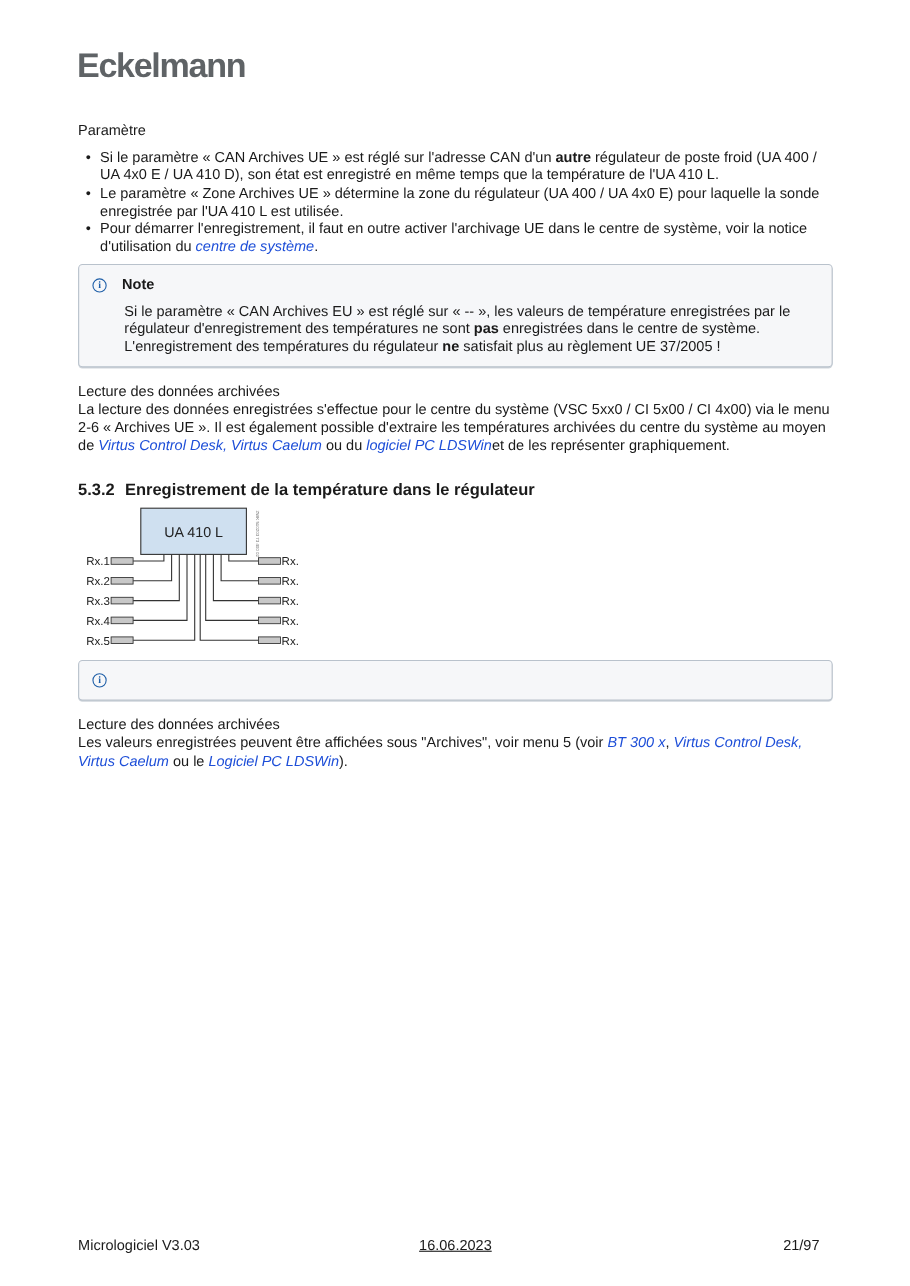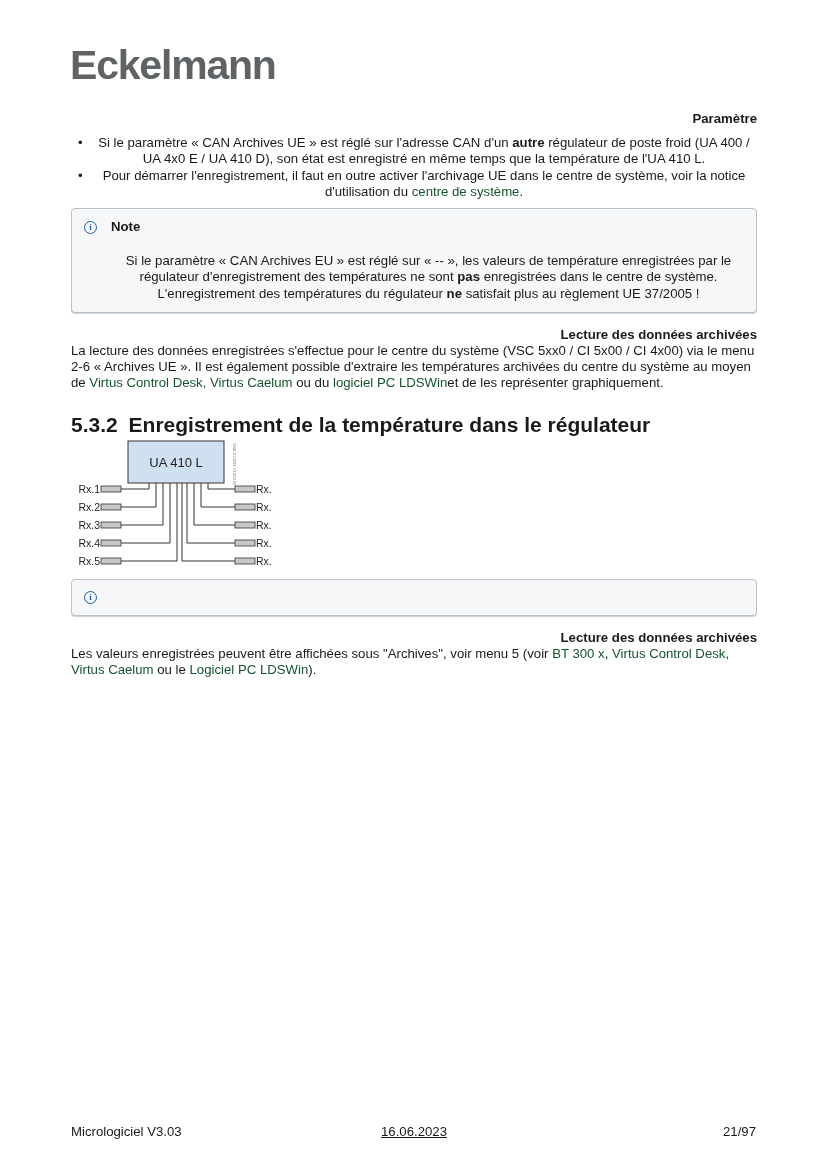--- a/index.html
+++ b/index.html
@@ -3,64 +3,65 @@
 <meta charset="utf-8">
 <style>
   html, body { margin: 0; padding: 0; background: #ffffff; }
   body {
     width: 827px; height: 1169px; position: relative; overflow: hidden;
     font-family: "Liberation Sans", sans-serif; color: #1a1a1a; font-size: 13.2px;
   }
   .logo {
     position: absolute; left: 70px; top: 42px;
     font-family: "Liberation Sans", sans-serif; font-weight: bold;
-    font-size: 41px; color: #5f6366; letter-spacing: -1.2px;
+    font-size: 31px; color: #5f6366; letter-spacing: -1.2px;
   }
   .content { position: absolute; left: 71px; top: 111px; width: 686px; line-height: 16.2px; }
-  .h-bold { font-weight: bold; text-align: right; }
+  .h-bold { font-weight: normal; }
   p { margin: 0; }
-  a, .link { color: #14532d; text-decoration: none; }
+  a, .link { color: #1d4ed8; text-decoration: none; font-style: italic; }
   ul.bullets { margin: 8px 0 0 0; padding: 0 0 0 20px; list-style: none; }
-  ul.bullets li { position: relative; margin: 0; text-align: center; }
+  ul.bullets li { position: relative; margin: 0; }
   ul.bullets li::before { content: "•"; position: absolute; left: -13px; top: 0; }
   .note-box {
     border: 1px solid #b9c2cc; border-radius: 4px; background: #f6f7f9;
     margin-top: 8px; padding: 10px 12px 10px 12px; box-shadow: 0 1px 0 #cfd5db;
   }
   .note-head { display: flex; align-items: center; font-weight: bold; }
   .info-icon {
     display: inline-block; width: 11px; height: 11px; border: 1.3px solid #1f5fa8;
     border-radius: 50%; color: #1f5fa8; font-size: 9px; line-height: 11px;
     text-align: center; font-weight: bold; font-family: "Liberation Serif", serif;
     margin-right: 14px; flex: 0 0 auto;
   }
-  .note-body { margin-left: 29px; margin-top: 18px; text-align: center; }
-  .section-title { font-size: 21px; font-weight: bold; margin-top: 25px; }
+  .note-body { margin-left: 29px; margin-top: 7px; }
+  .section-title { font-size: 15px; font-weight: bold; margin-top: 25px; }
   .section-title .num { margin-right: 5px; }
   .diagram { position: relative; width: 200px; height: 132px; margin-top: 6px; }
   .inline-note {
     border: 1px solid #b9c2cc; border-radius: 4px; background: #f6f7f9;
     margin-top: 8px; padding: 11px 12px 11px 12px; display: flex; align-items: center;
     box-shadow: 0 1px 0 #cfd5db;
   }
   .footer { position: absolute; top: 1124px; left: 71px; width: 686px; font-size: 13.2px; }
   .footer .l { position: absolute; left: 0; }
   .footer .c { position: absolute; left: 310px; text-decoration: underline; }
-  .footer .r { position: absolute; right: 1px; }
+  .footer .r { position: absolute; right: 12px; }
 </style>
 </head>
 <body>
 
 <div class="logo">Eckelmann</div>
 
 <div class="content">
   <p class="h-bold">Paramètre</p>
 
   <ul class="bullets">
     <li><span>Si le paramètre « CAN Archives UE » est réglé sur l'adresse CAN d'un </span><b>autre</b><span> régulateur de poste froid (UA 400 / UA 4x0 E / UA 410 D), son état est enregistré en même temps que la température de l'UA 410 L.</span></li>
+    <li><span>Le paramètre « Zone Archives UE » détermine la zone du régulateur (UA 400 / UA 4x0 E) pour laquelle la sonde enregistrée par l'UA 410 L est utilisée.</span></li>
     <li><span>Pour démarrer l'enregistrement, il faut en outre activer l'archivage UE dans le centre de système, voir la notice d'utilisation du </span><a class="link">centre de système</a><span>.</span></li>
   </ul>
 
   <div class="note-box">
     <div class="note-head">
       <span class="info-icon">i</span>
       <span>Note</span>
     </div>
     <div class="note-body">
       <span>Si le paramètre « CAN Archives EU » est réglé sur « -- », les valeurs de température enregistrées par le régulateur d'enregistrement des températures ne sont </span><b>pas</b><span> enregistrées dans le centre de système.</span><br>

